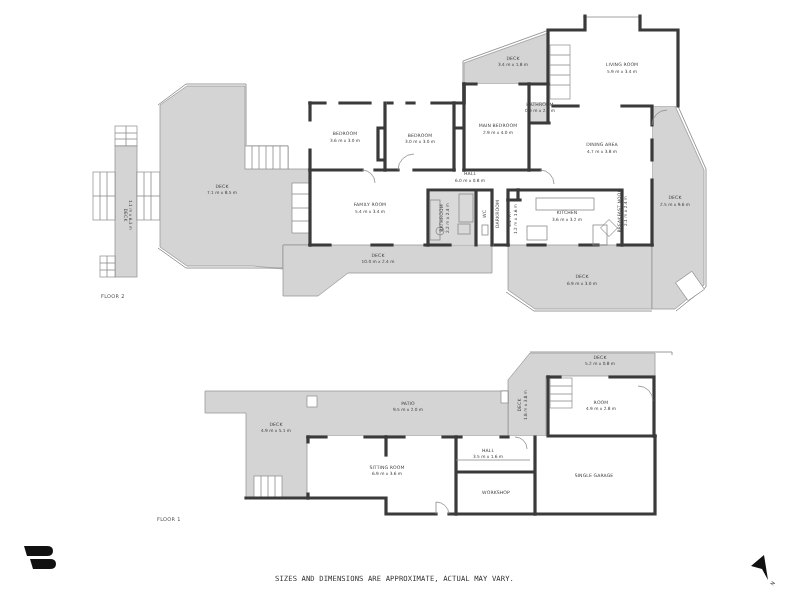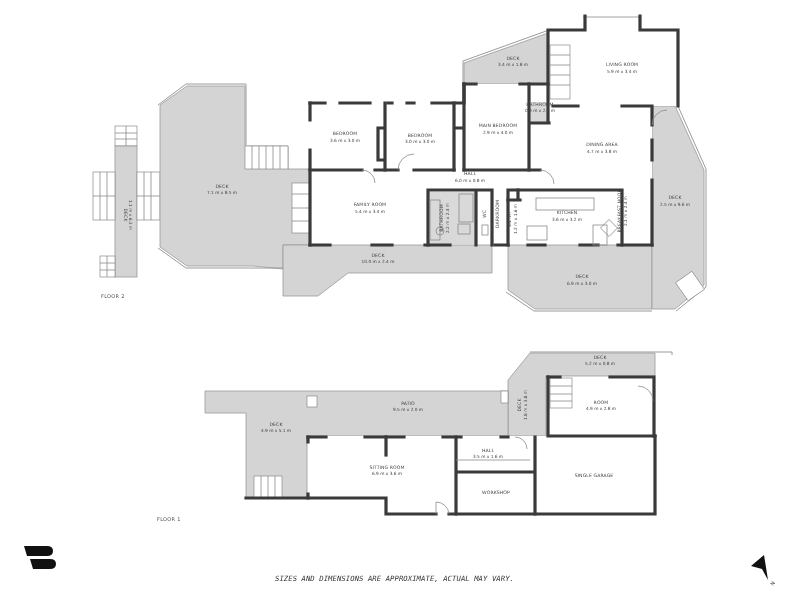--- a/index.html
+++ b/index.html
@@ -8,21 +8,21 @@
   .deck { fill: #d4d4d4; stroke: #9a9a9a; stroke-width: 0.8; }
   .room { fill: #ffffff; }
   .wet { fill: #d9d9d9; }
   .wall { stroke: #3a3a3a; stroke-width: 3.2; fill: none; stroke-linecap: square; }
   .thin { stroke: #8a8a8a; stroke-width: 0.8; fill: none; }
   .rail { stroke: #9a9a9a; stroke-width: 1; fill: none; }
   .stair { fill: #ffffff; stroke: #8a8a8a; stroke-width: 0.7; }
   .lbl { font-family: "DejaVu Sans", sans-serif; font-size: 4.6px; fill: #444; text-anchor: middle; letter-spacing: 0.1px; }
   .dim { font-family: "DejaVu Sans", sans-serif; font-size: 4.3px; fill: #444; text-anchor: middle; }
   .floor-label { position: absolute; font-family: "DejaVu Sans", sans-serif; font-size: 5px; color: #555; letter-spacing: 0.3px; }
-  .disclaimer { position: absolute; left: 0; width: 789px; top: 574px; text-align: center; font-family: "DejaVu Sans Mono", monospace; font-size: 7.2px; color: #333; letter-spacing: 0.1px; font-style: italic; }
+  .disclaimer { position: absolute; left: 0; width: 789px; top: 574px; text-align: center; font-family: "DejaVu Sans Mono", monospace; font-size: 7.2px; color: #333; letter-spacing: 0.1px; }
 </style>
 </head>
 <body>
 
 <svg id="plan" viewBox="0 0 800 600" xmlns="http://www.w3.org/2000/svg">
 
   <g>
 
     <g>
       <rect class="stair" x="115" y="126" width="22" height="20"></rect>

